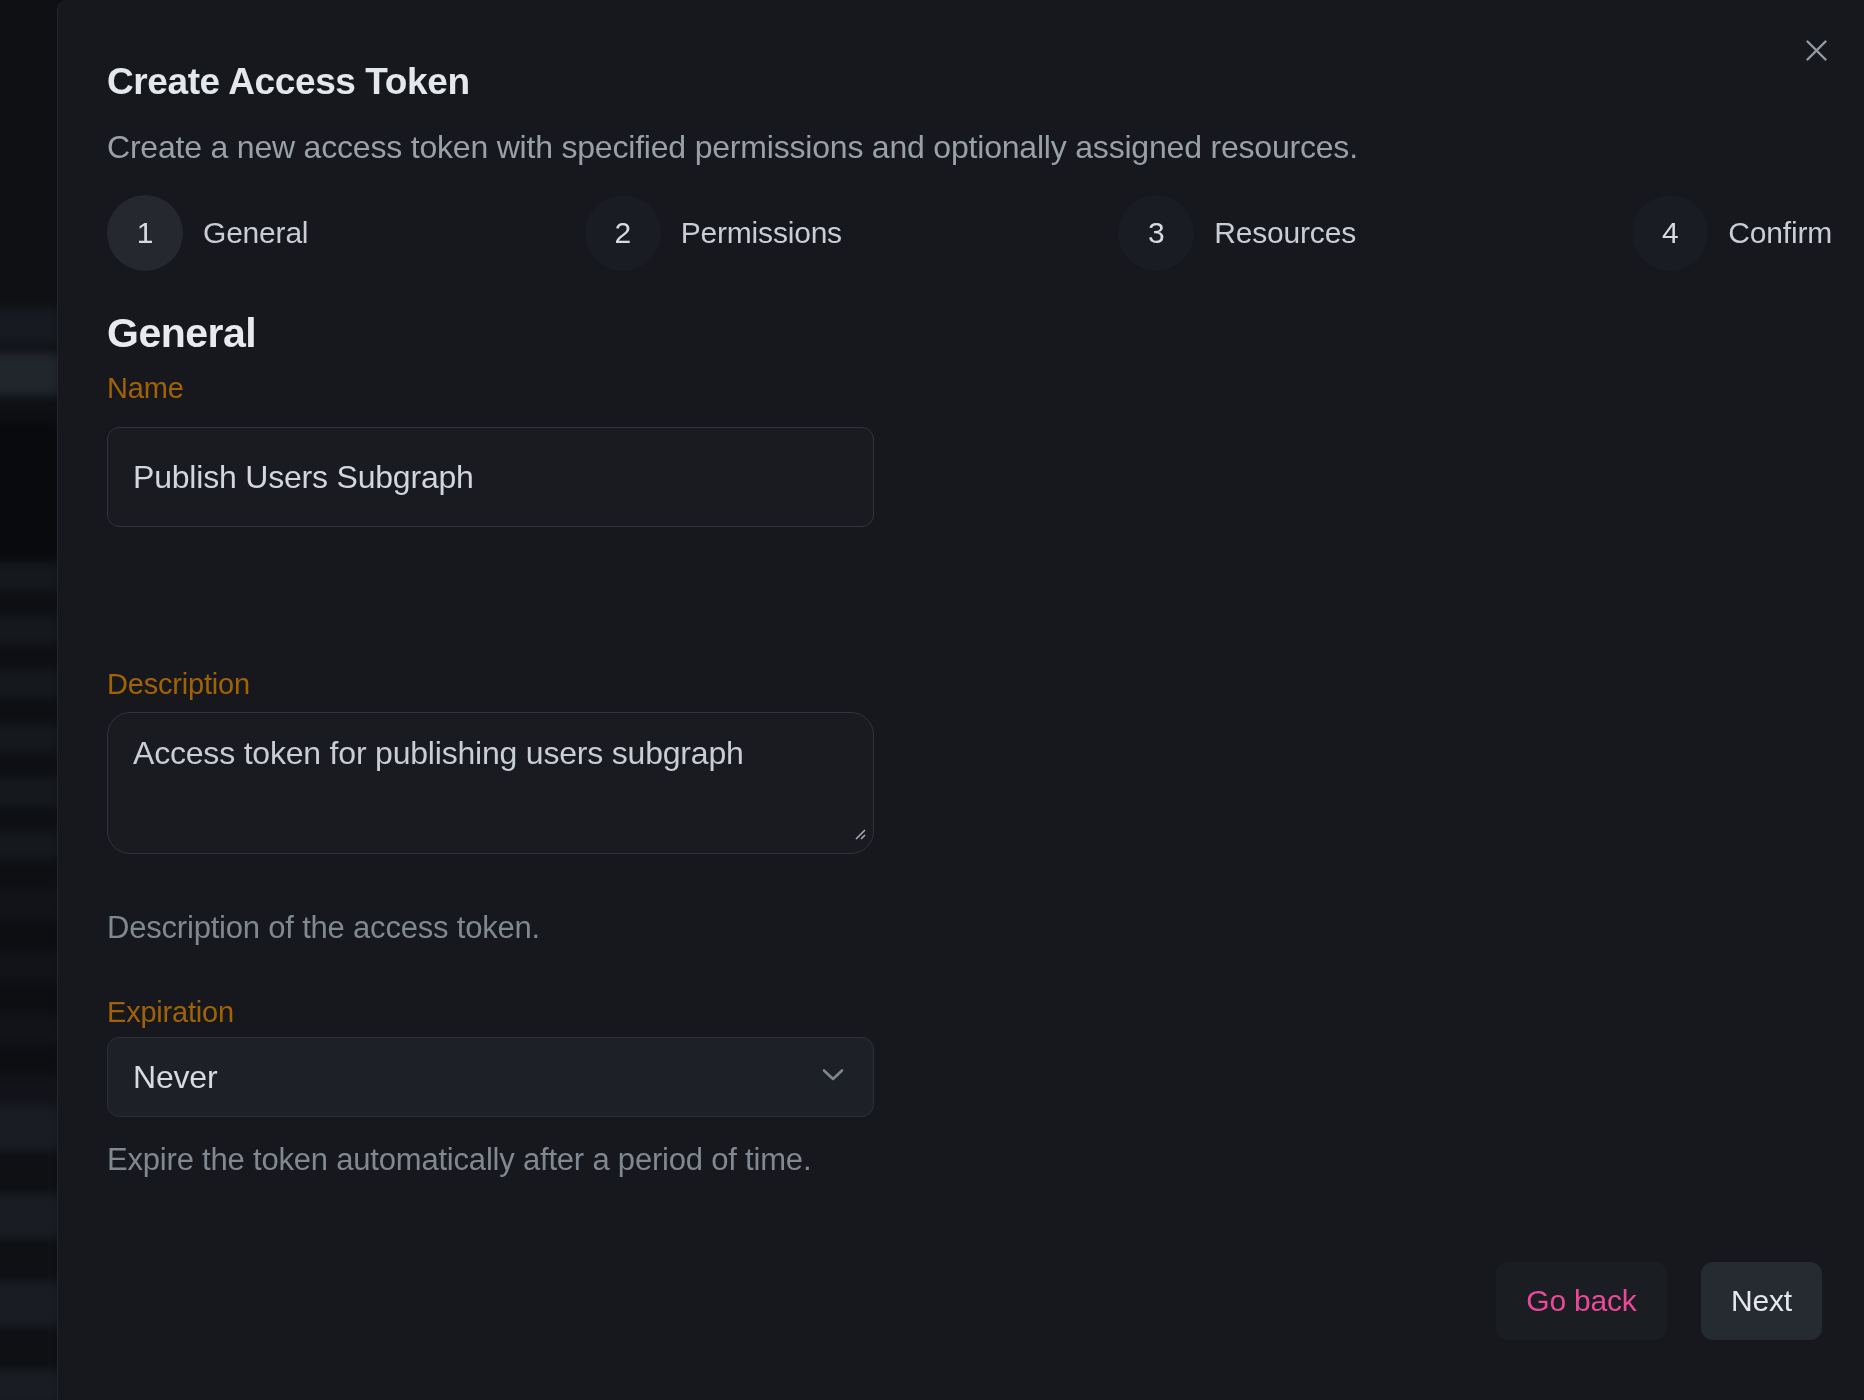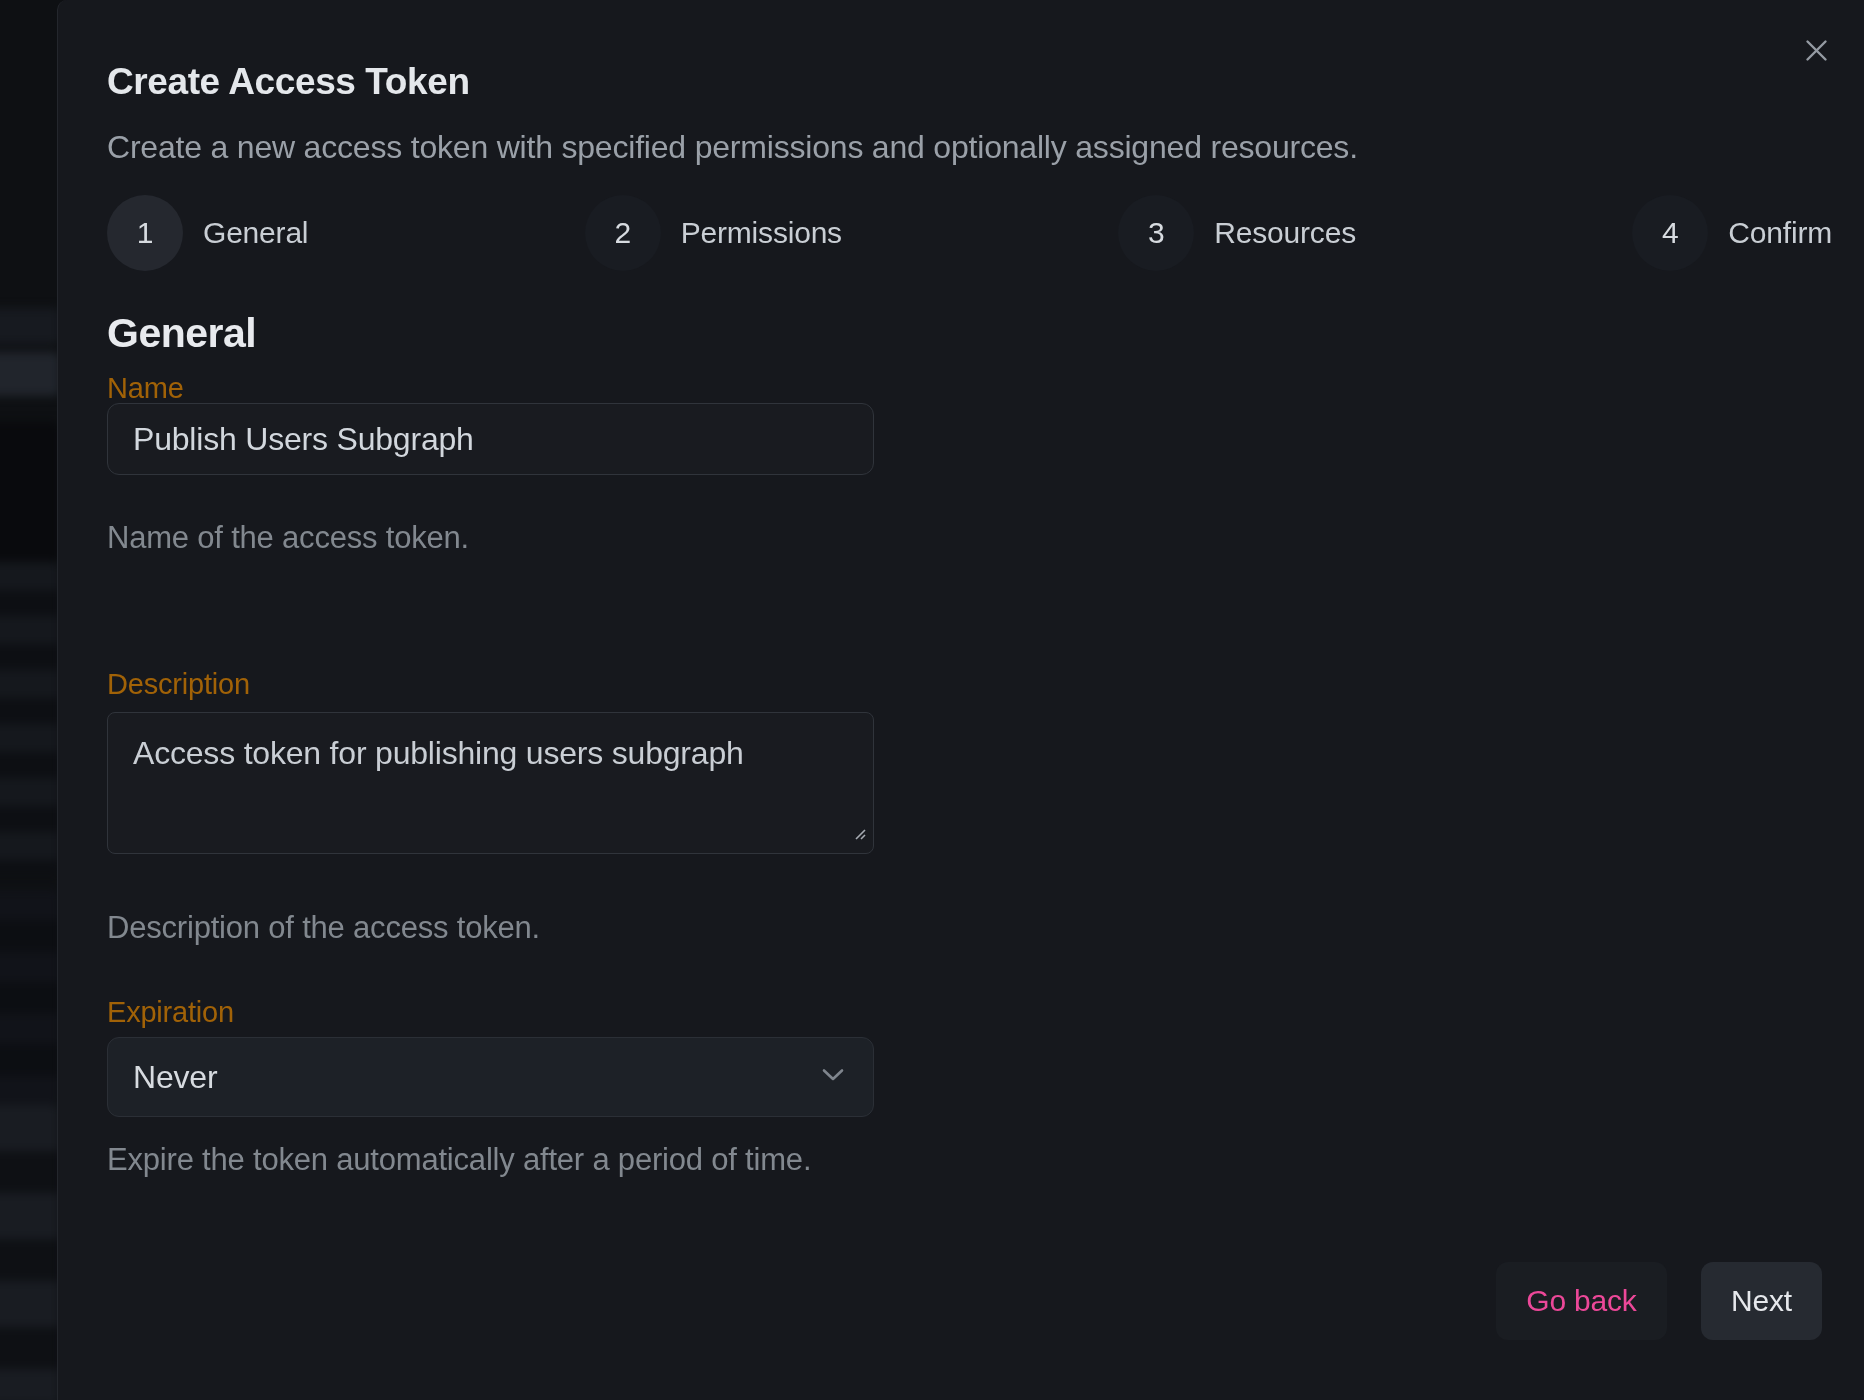--- a/index.html
+++ b/index.html
@@ -45,28 +45,28 @@
   .field-label { position:absolute; left:49px; font-size:29px; color:#a16207; letter-spacing:-0.2px; }
   .helper { position:absolute; left:49px; font-size:31px; color:#82888f; letter-spacing:-0.2px; }
 
   .lbl-name { top:372px; }
   .lbl-desc { top:668px; }
   .lbl-exp  { top:996px; }
   .hlp-name { top:520px; }
   .hlp-desc { top:896px;margin-top:14px; }
   .hlp-exp  { top:1142px; }
 
-  .text-input { position:absolute; left:49px; top:403px; width:767px; height:72px;
+  .text-input { position:absolute; left:49px; top:427px; width:767px; height:100px;
                 background:rgba(255,255,255,0.015); border:1px solid #30343b; border-radius:12px;
                 color:#d2d7dd; font-size:32px; padding:8px 25px; outline:none;
                 font-family:inherit; letter-spacing:-0.2px; }
 
   .textarea-wrap { position:absolute; left:49px; top:712px; width:767px; height:142px; }
   .desc-textarea { width:767px; height:142px; background:rgba(255,255,255,0.015);
-                   border:1px solid #30343b; border-radius:8px; color:#c9ced4; font-size:32px;
+                   border:1px solid #30343b; border-radius:23px; color:#c9ced4; font-size:32px;
                    padding:20px 25px; resize:none; outline:none; font-family:inherit;
                    letter-spacing:-0.2px; line-height:1.25; overflow:hidden; }
   .resize-grip { position:absolute; right:7px; bottom:9px; }
 
   .select { position:absolute; left:49px; top:1037px; width:767px; height:80px;
             background:#1d2127; border:1px solid #2b2f36; border-radius:12px;
             display:flex; align-items:center; justify-content:space-between;
             padding:0 28px 0 25px; cursor:pointer; }
   .select-value { font-size:32px; color:#d7dbe0; letter-spacing:-0.2px; }
 
@@ -122,21 +122,20 @@
       <div class="step">
         <div class="step-circle">4</div>
         <div class="step-label">Confirm</div>
       </div>
     </div>
 
     <div class="section-heading">General</div>
 
     <div class="field-label lbl-name">Name</div>
     <input class="text-input" type="text" value="Publish Users Subgraph" style="">
-    <div class="helper hlp-name">Name of the access token.</div>
 
     <div class="field-label lbl-desc">Description</div>
     <div class="textarea-wrap">
       <textarea class="desc-textarea" style="">Access token for publishing users subgraph</textarea>
       <span class="resize-grip">
         <svg width="15" height="15" viewBox="0 0 15 15">
           <path d="M13 4 L4 13 M13 9 L9 13" stroke="#a6abb2" stroke-width="1.6" fill="none"></path>
         </svg>
       </span>
     </div>

